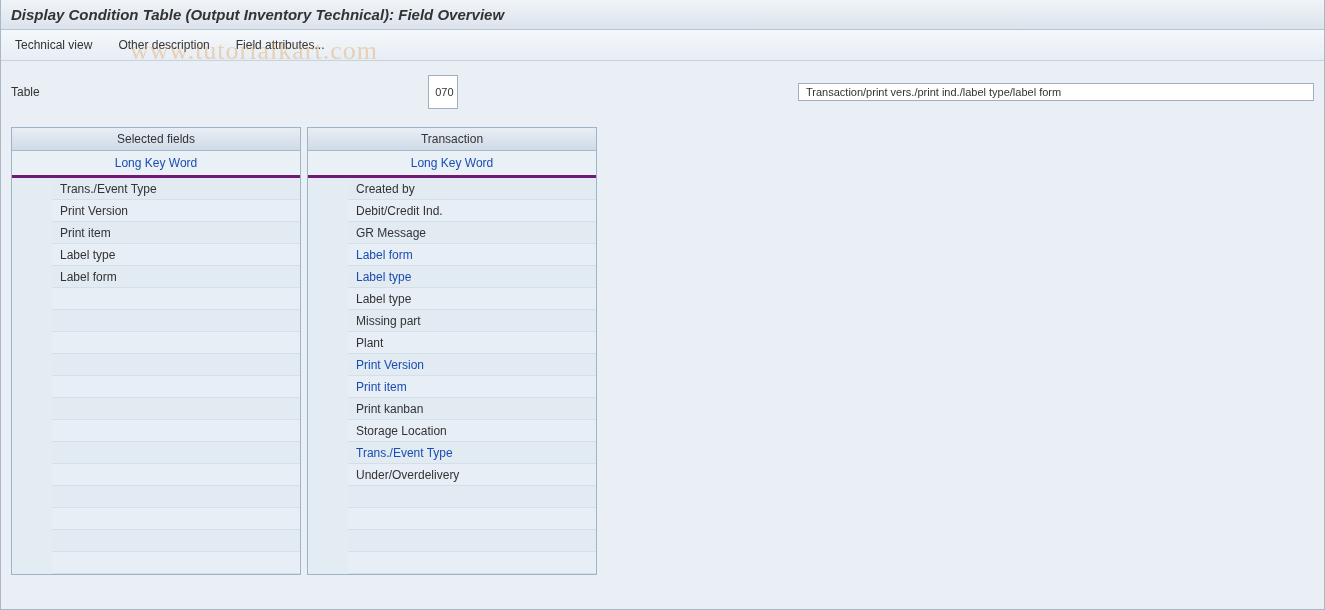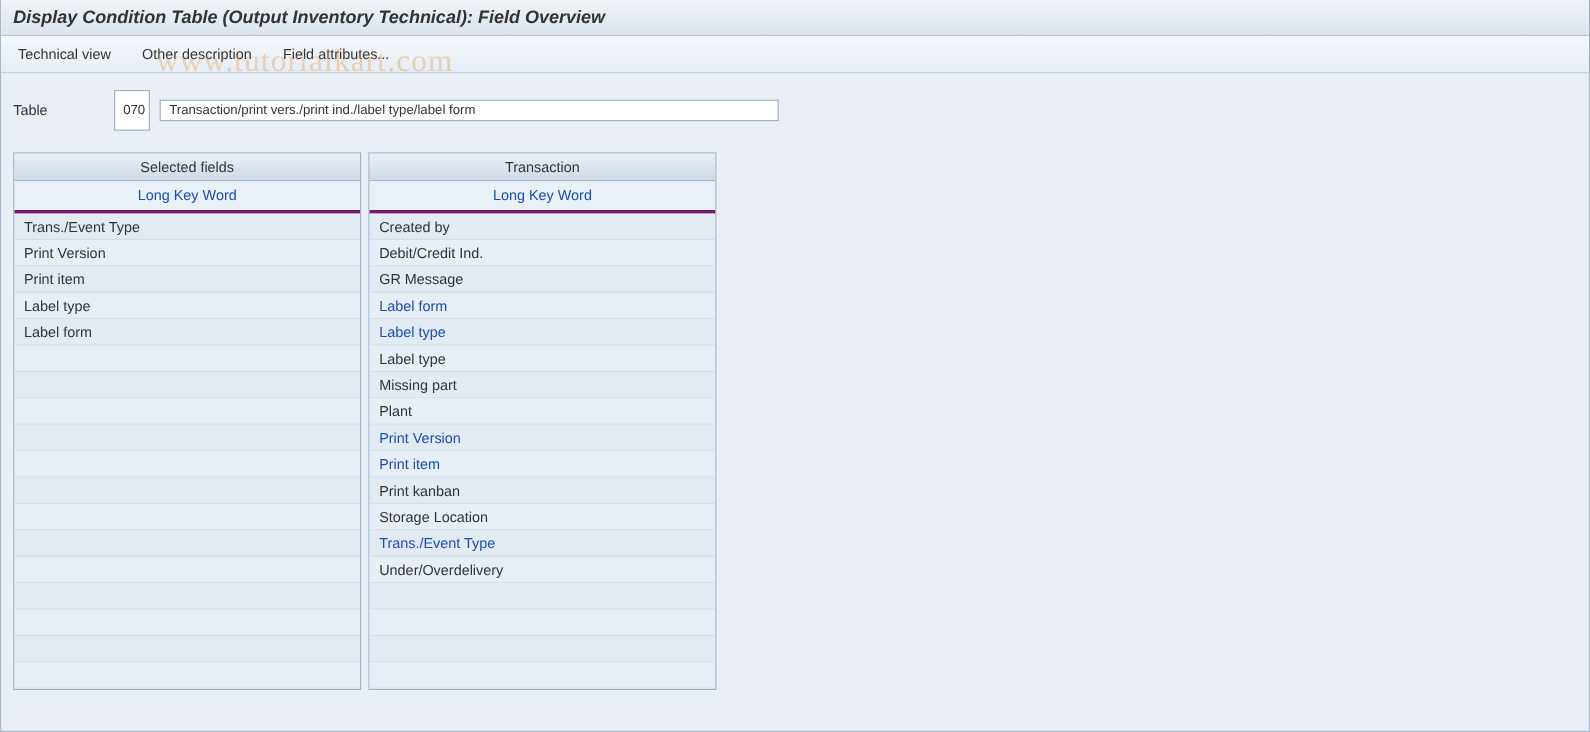--- a/index.html
+++ b/index.html
@@ -46,20 +46,21 @@
     }
     .content {
       padding: 14px 10px;
       position: relative;
     }
     .table-row {
       display: flex;
       align-items: center;
       gap: 8px;
       margin-bottom: 18px;
+      justify-content: space-between;
     }
     .lbl {
       color: #333;
       margin-right: 16px;
       width: 60px;
     }
     .input-small {
       width: 30px;
       height: 18px;
       border: 1px solid #a0b0c0;
@@ -105,20 +106,21 @@
       background: #e9f0f6;
       cursor: pointer;
     }
     .list-row {
       padding: 4px 8px;
       border-bottom: 1px solid #d5dfe8;
       color: #333;
       height: 22px;
       display: flex;
       align-items: center;
+      margin-left: 40px;
     }
     .list-row:nth-child(odd) {
       background: #e7eef5;
     }
     .list-row:nth-child(even) {
       background: #e2eaf2;
     }
     .list-row.link {
       color: #1a4db3;
       cursor: pointer;

